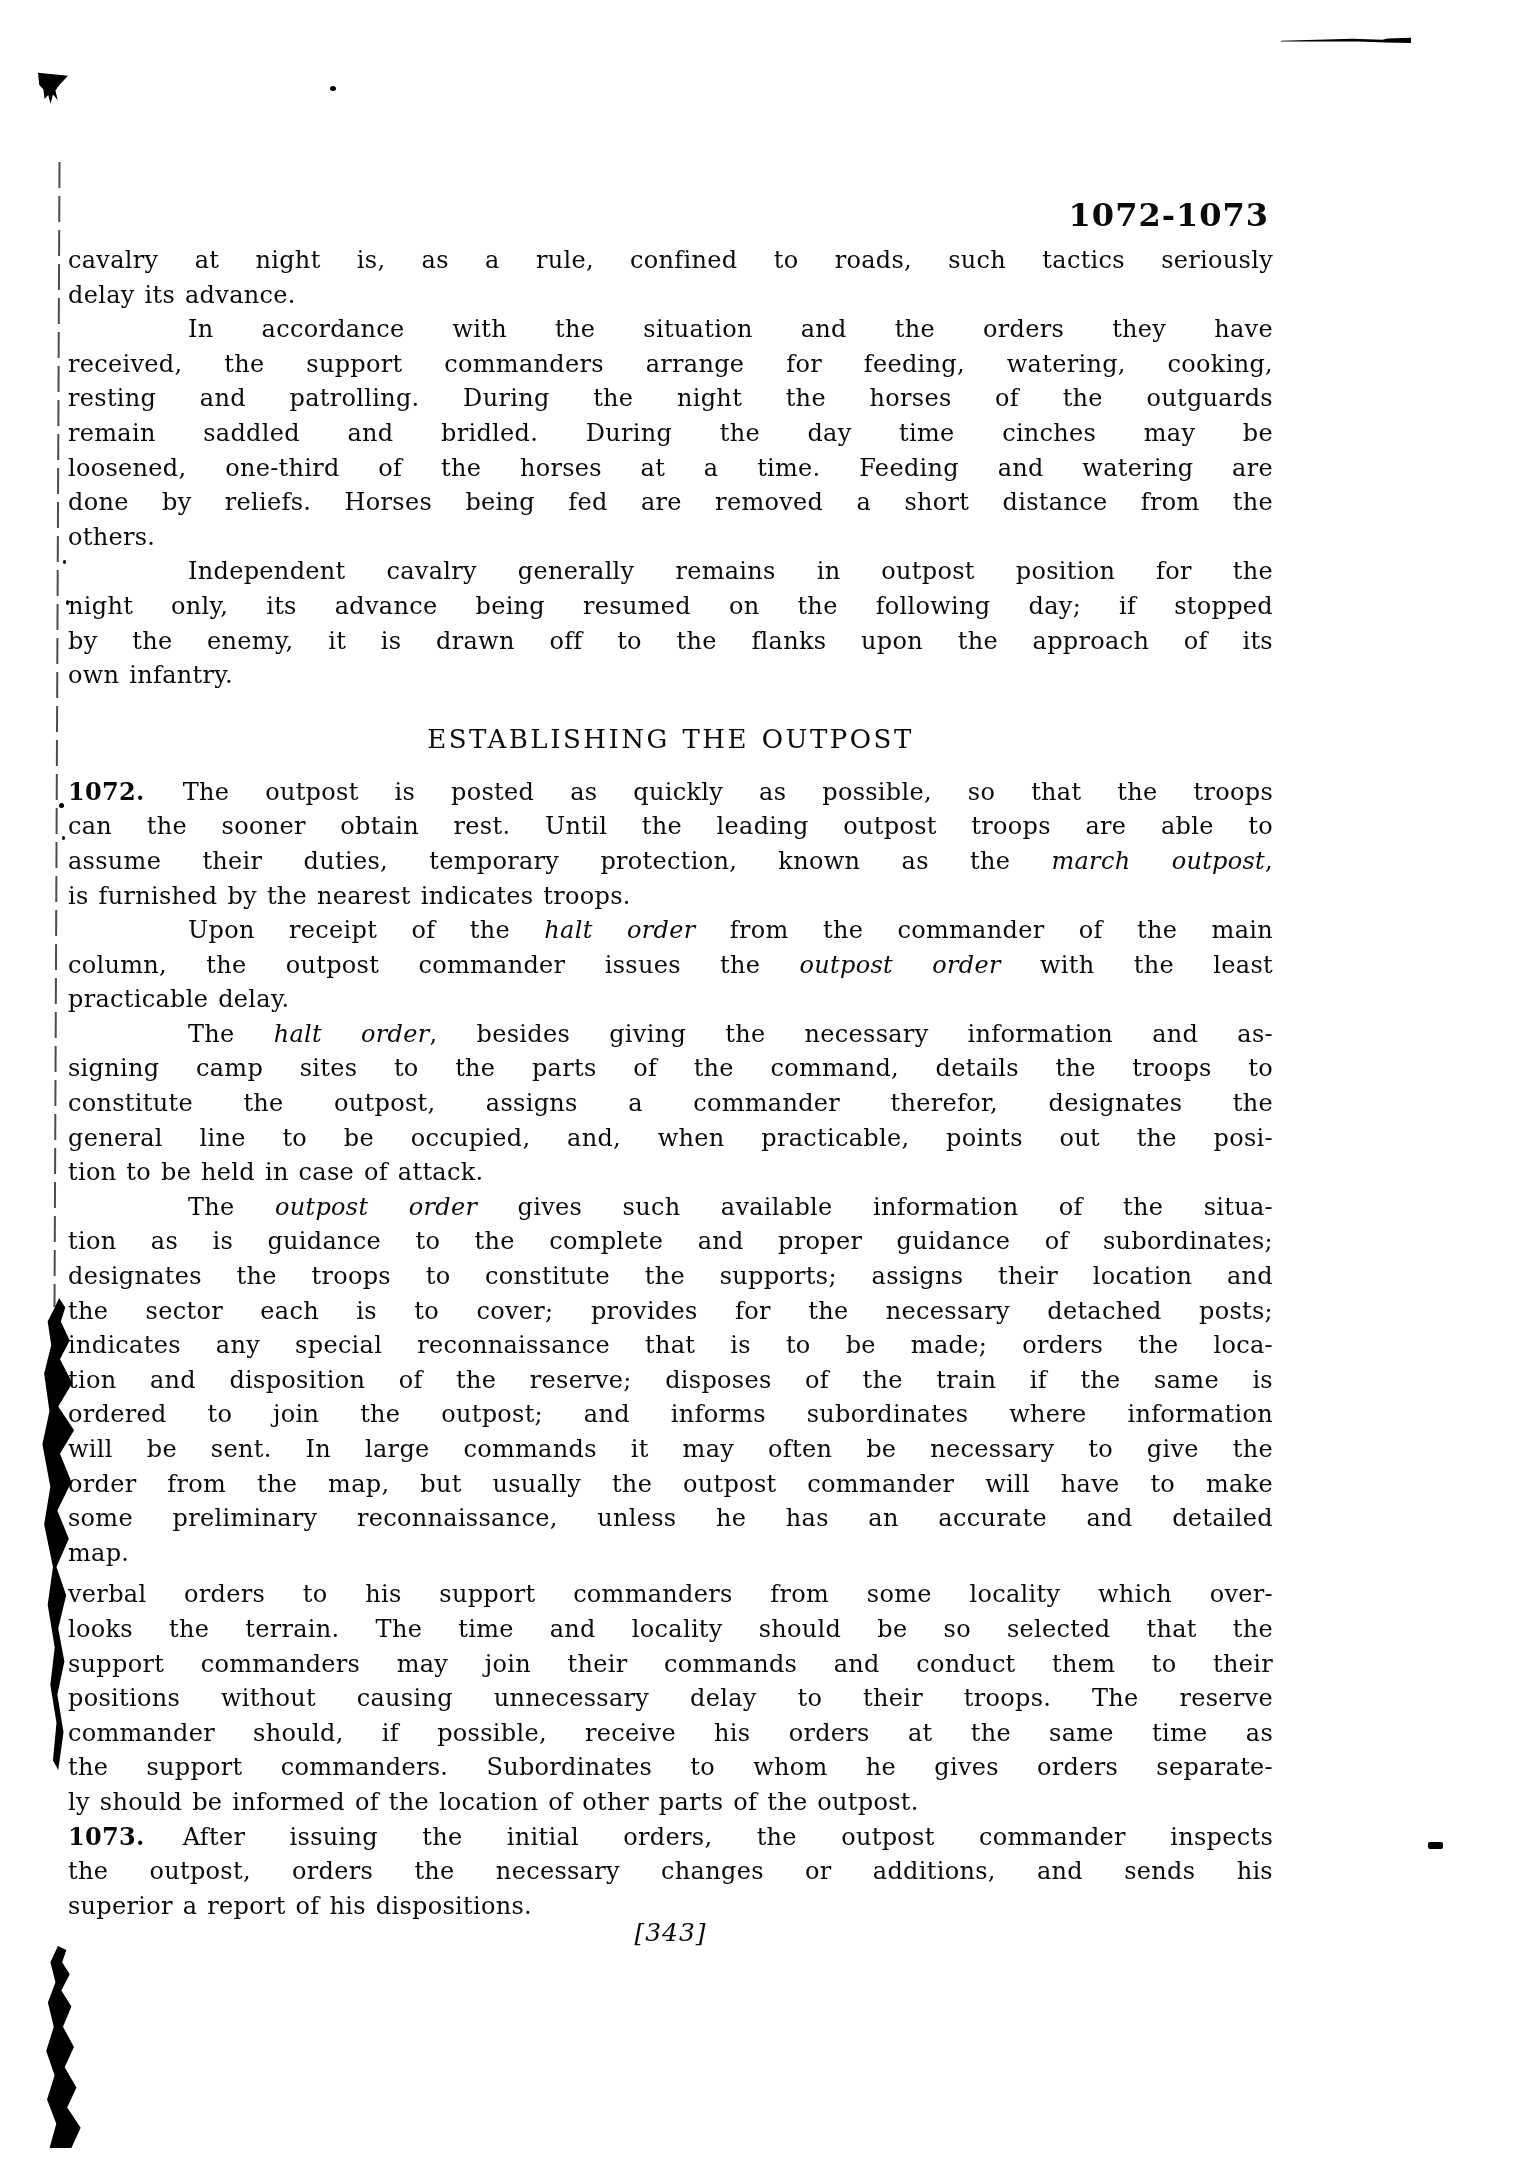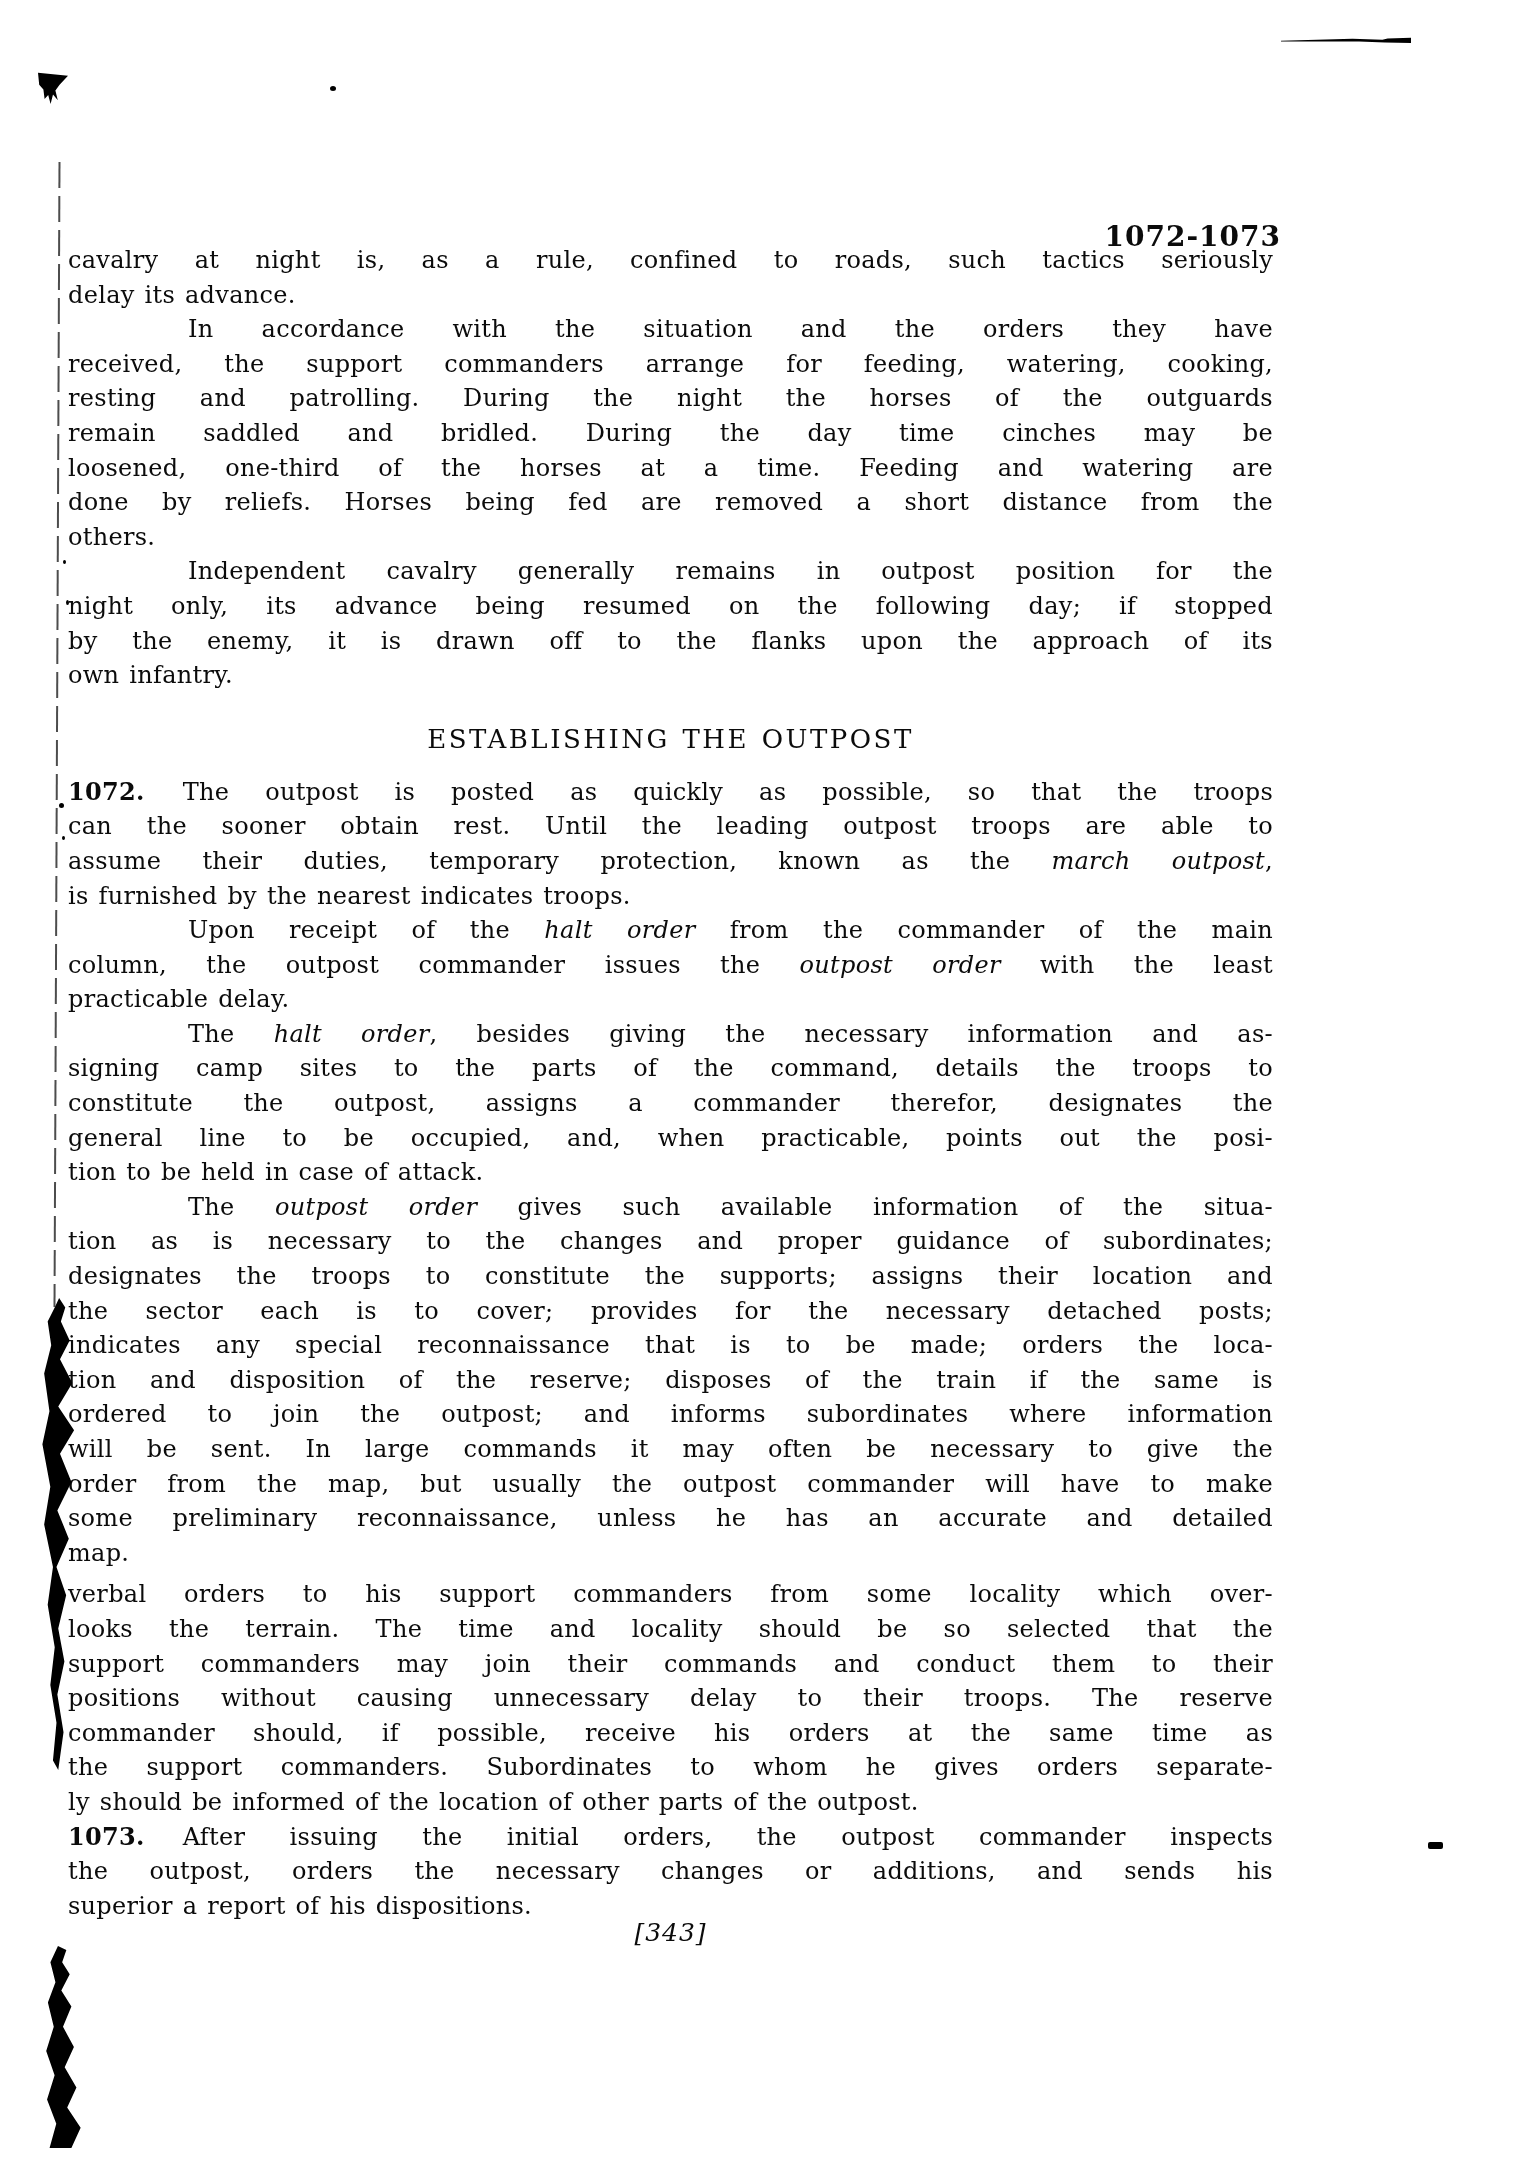--- a/index.html
+++ b/index.html
@@ -5,23 +5,23 @@
   html,body{margin:0;padding:0;background:#e8e8e8;}
   .page{
     position:relative;
     width:1523px;height:2173px;
     background:#ffffff;
     font-family:"DejaVu Serif","Liberation Serif",serif;
     color:#0b0b0b;
     overflow:hidden;
   }
   .page-header{
-    position:absolute;top:196px;left:76px;width:1205px;
+    position:absolute;top:196px;left:64px;width:1205px;
     text-align:right;
-    font-size:28px;font-weight:bold;letter-spacing:1px;margin-top:24px;
+    font-size:32px;font-weight:bold;letter-spacing:1px;
   }
   .text-block{
     position:absolute;top:243px;left:68px;width:1205px;
     font-size:24px;line-height:34.6px;letter-spacing:0.3px;word-spacing:2px;
   }
   .line{text-align:justify;text-align-last:justify;}
   .line.last{text-align-last:left;}
   .line.indent{text-indent:120px;}
   .pnum{font-weight:bold;margin-right:38px;}
   .it{font-style:italic;}
@@ -110,21 +110,21 @@
         </div>
         <div class="para">
           <div class="line indent"><span>The </span><span class="it">halt order</span><span>, besides giving the necessary information and as-</span></div>
           <div class="line"><span>signing camp sites to the parts of the command, details the troops to</span></div>
           <div class="line"><span>constitute the outpost, assigns a commander therefor, designates the</span></div>
           <div class="line"><span>general line to be occupied, and, when practicable, points out the posi-</span></div>
           <div class="line last"><span>tion to be held in case of attack.</span></div>
         </div>
         <div class="para">
           <div class="line indent"><span>The </span><span class="it">outpost order</span><span> gives such available information of the situa-</span></div>
-          <div class="line"><span>tion as is necessary to the changes and proper guidance of subordinates;</span></div>
+          <div class="line"><span>tion as is guidance to the complete and proper guidance of subordinates;</span></div>
           <div class="line"><span>designates the troops to constitute the supports; assigns their location and</span></div>
           <div class="line"><span>the sector each is to cover; provides for the necessary detached posts;</span></div>
           <div class="line"><span>indicates any special reconnaissance that is to be made; orders the loca-</span></div>
           <div class="line"><span>tion and disposition of the reserve; disposes of the train if the same is</span></div>
           <div class="line"><span>ordered to join the outpost; and informs subordinates where information</span></div>
           <div class="line"><span>will be sent. In large commands it may often be necessary to give the</span></div>
           <div class="line"><span>order from the map, but usually the outpost commander will have to make</span></div>
           <div class="line"><span>some preliminary reconnaissance, unless he has an accurate and detailed</span></div>
           <div class="line last"><span>map.</span></div>
         </div>

